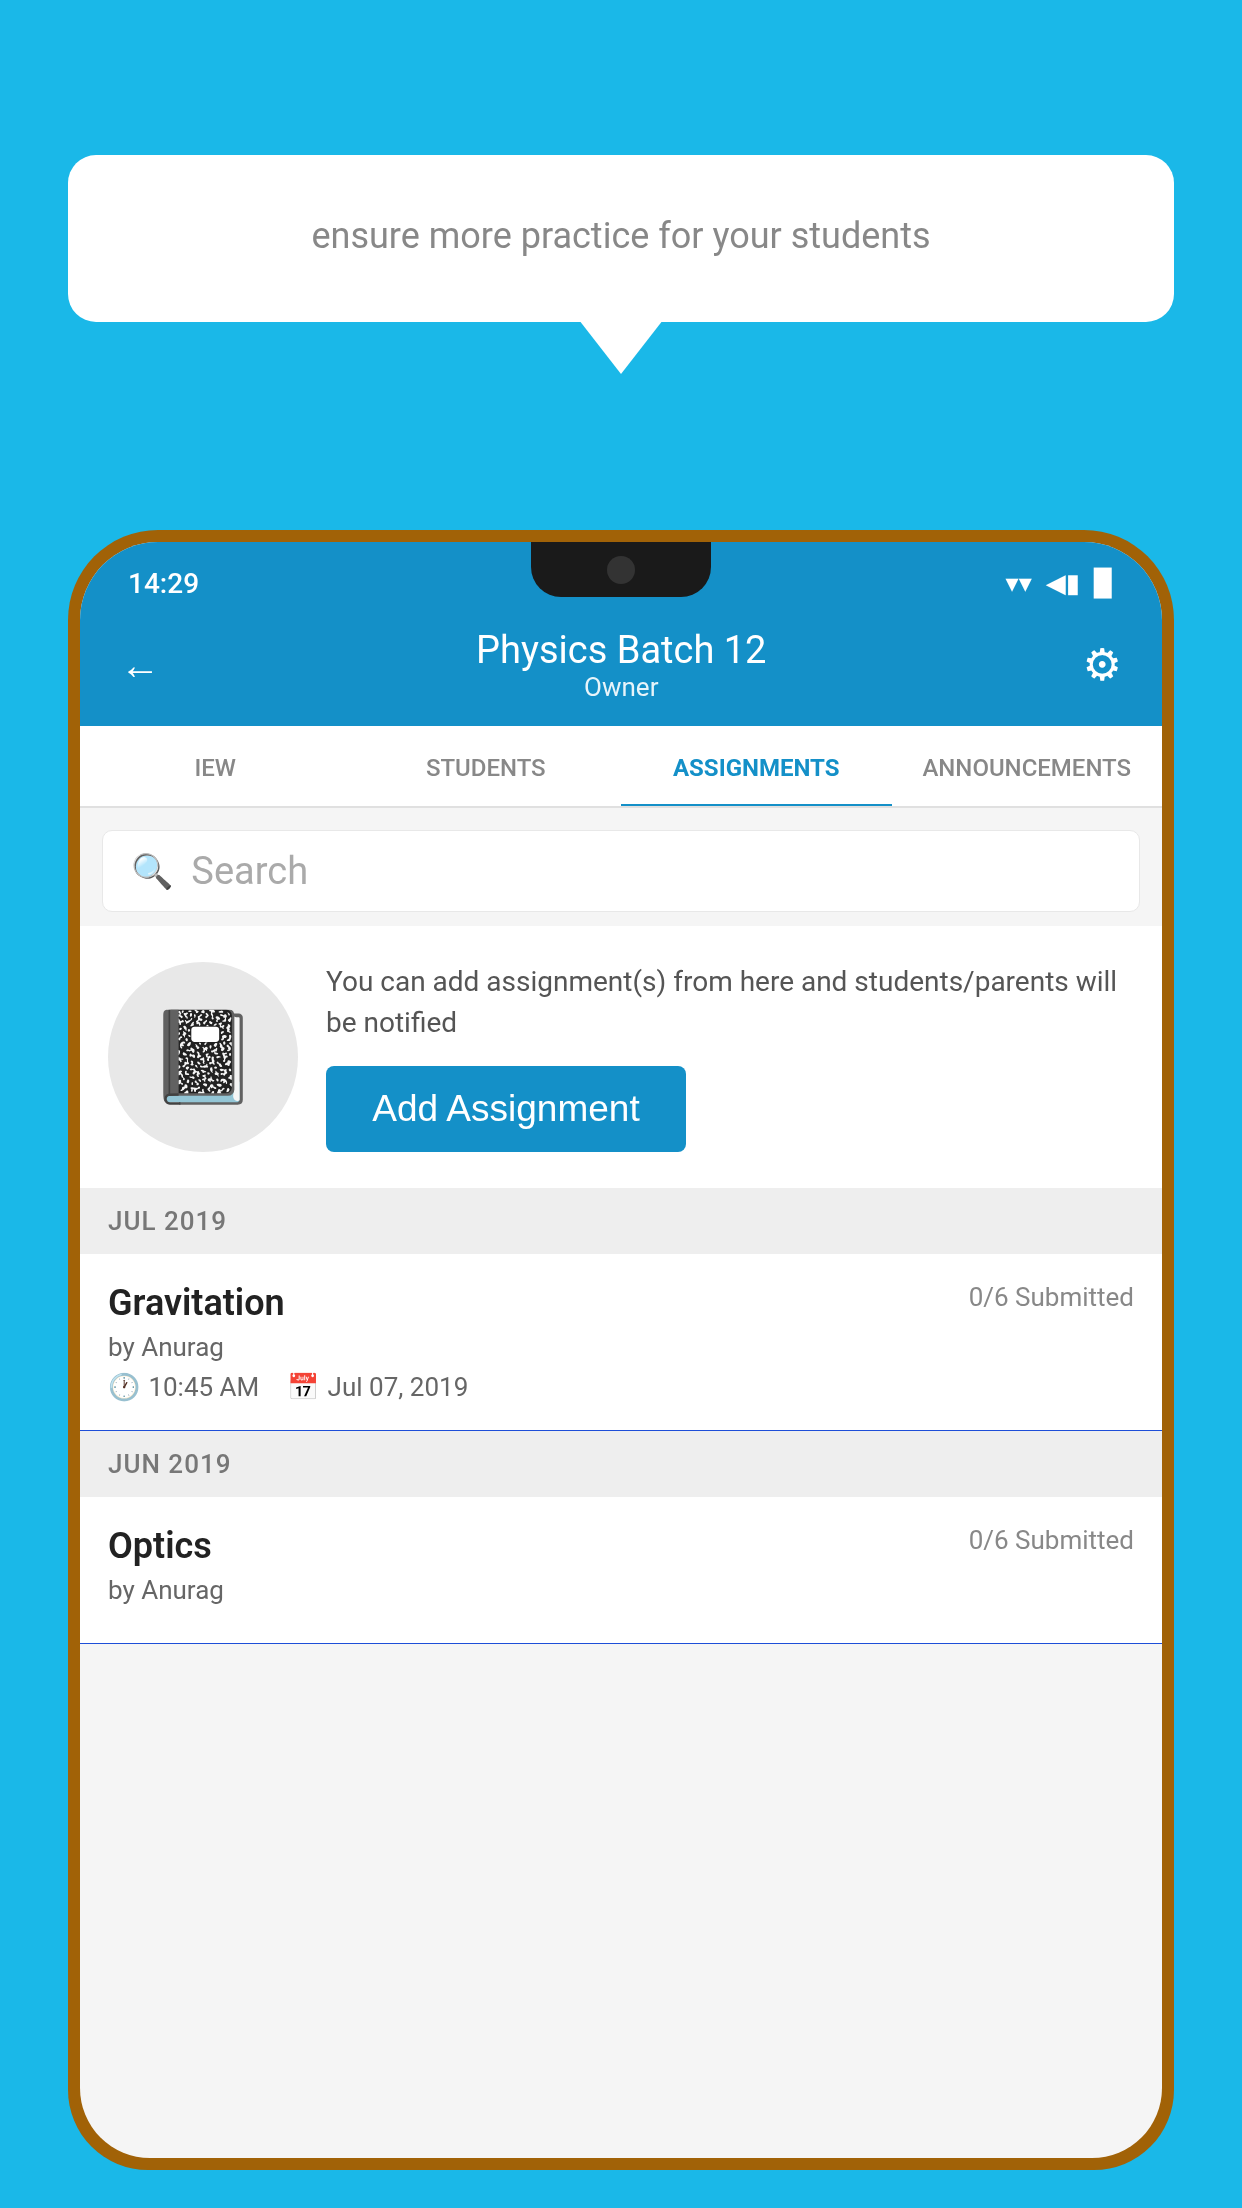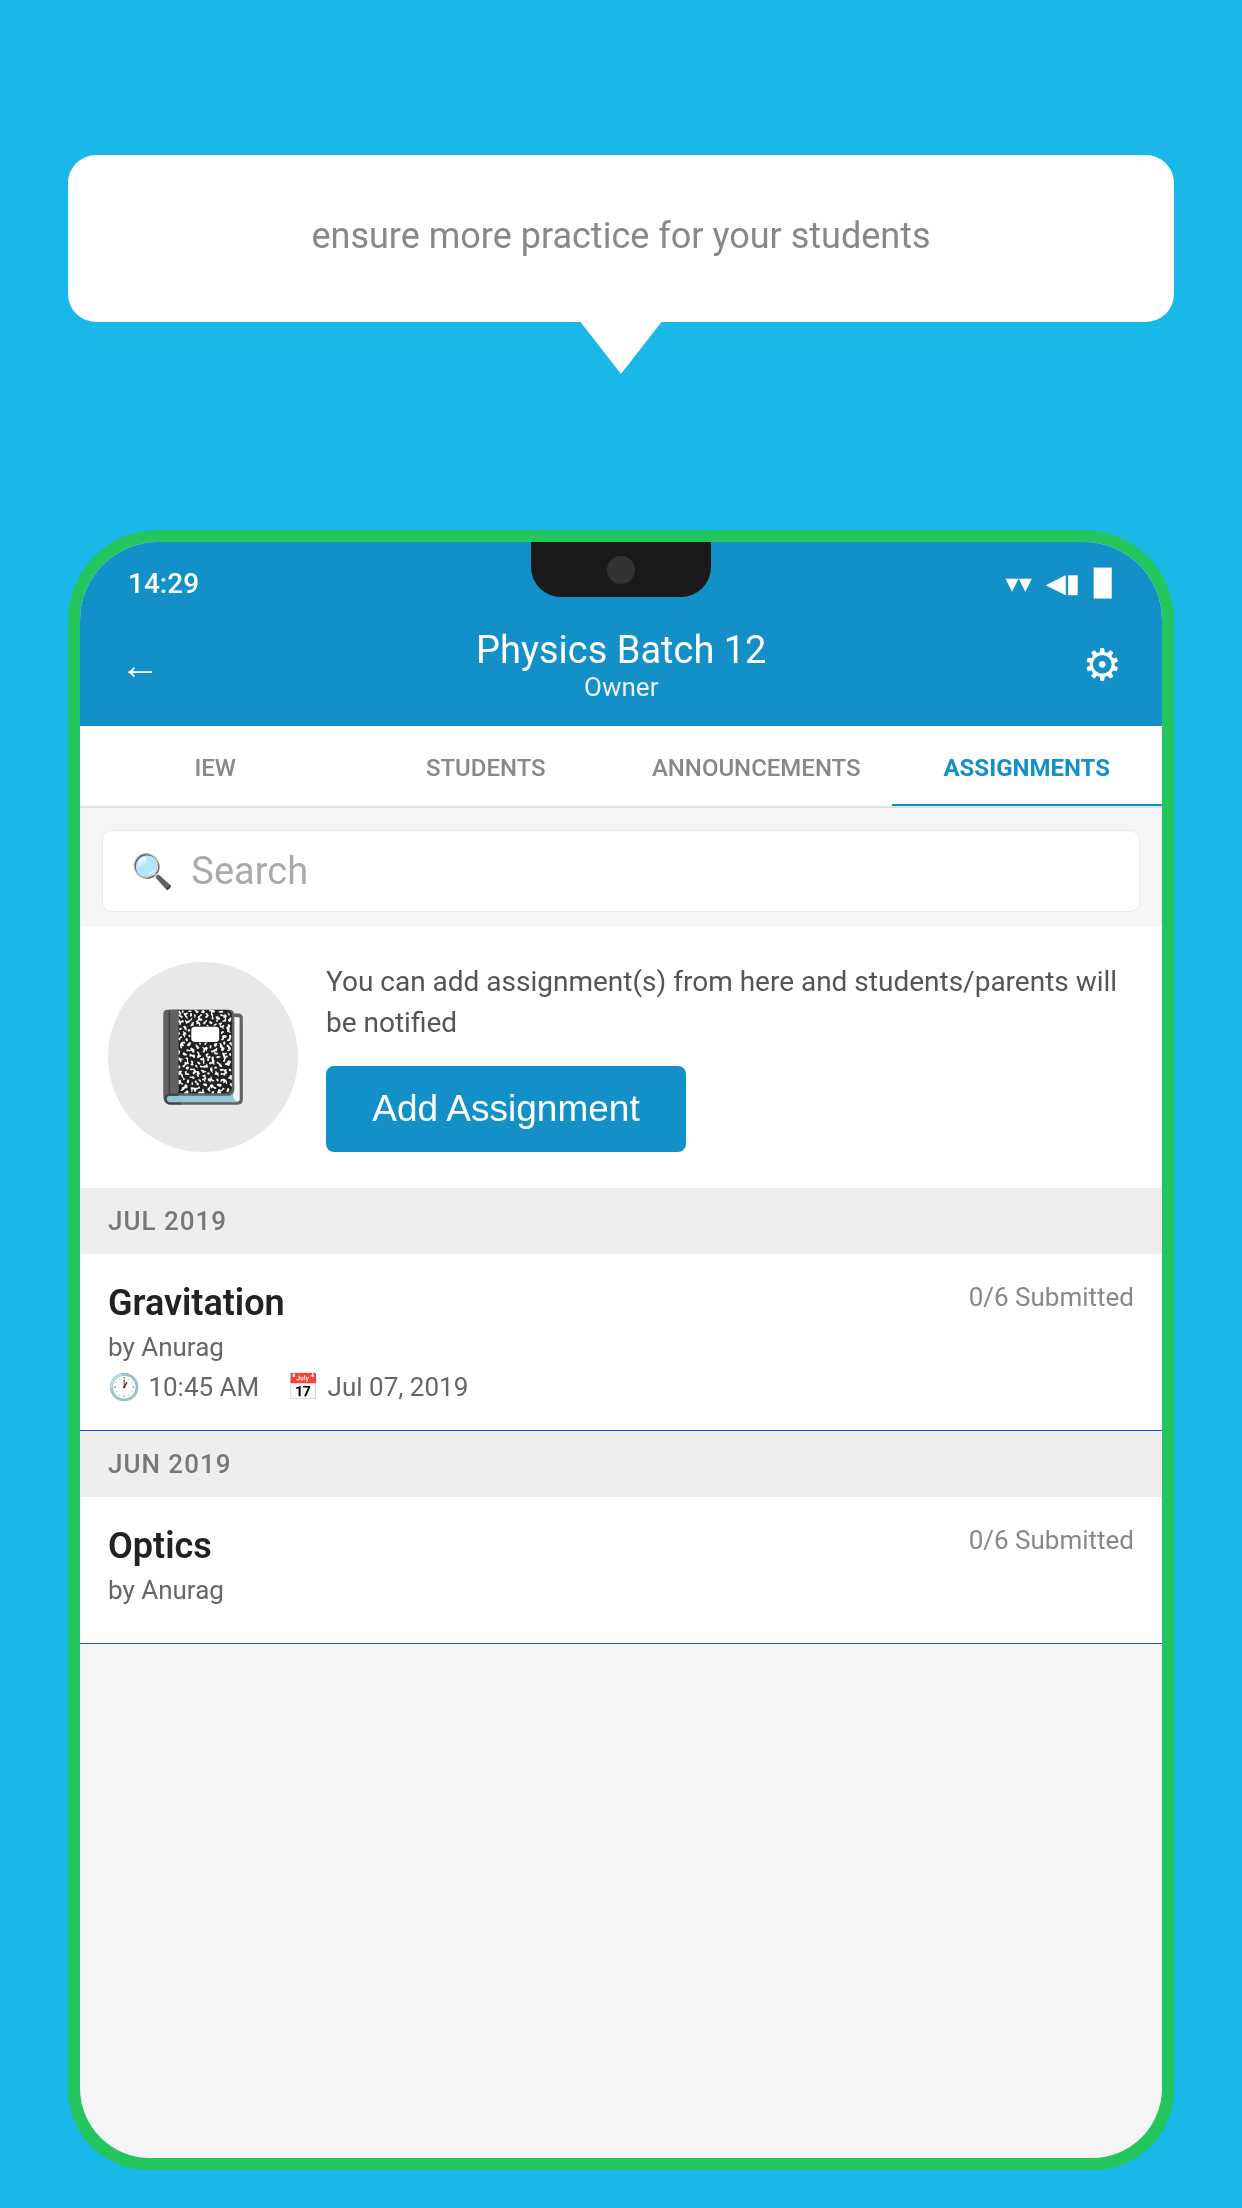--- a/index.html
+++ b/index.html
@@ -59,21 +59,21 @@
     
     .phone-frame {
       position: absolute;
       top: 530px;
       left: 68px;
       right: 68px;
       bottom: 0;
     }
 
     .phone-outer {
-      background: #22c55e;
+      background: #a16207;
       border-radius: 90px 90px 80px 80px;
       padding: 12px;
       height: 1640px;
       position: relative;
     }
 
     
     .phone-notch {
       position: absolute;
       top: 12px;
@@ -358,22 +358,22 @@
         <div class="header-center">
           <div class="header-title">Physics Batch 12</div>
           <div class="header-subtitle">Owner</div>
         </div>
         <span class="header-gear">⚙</span>
       </div>
 
       <div class="tabs-bar">
         <div class="tab-item">IEW</div>
         <div class="tab-item">STUDENTS</div>
+        <div class="tab-item active">ASSIGNMENTS</div>
         <div class="tab-item">ANNOUNCEMENTS</div>
-        <div class="tab-item active">ASSIGNMENTS</div>
       </div>
 
       <div class="search-bar">
         <span class="search-icon-el">🔍</span>
         <span class="search-placeholder">Search</span>
       </div>
 
       <div class="promo-section">
         <div class="promo-icon-circle">
           <span class="notebook-icon">📓</span>

